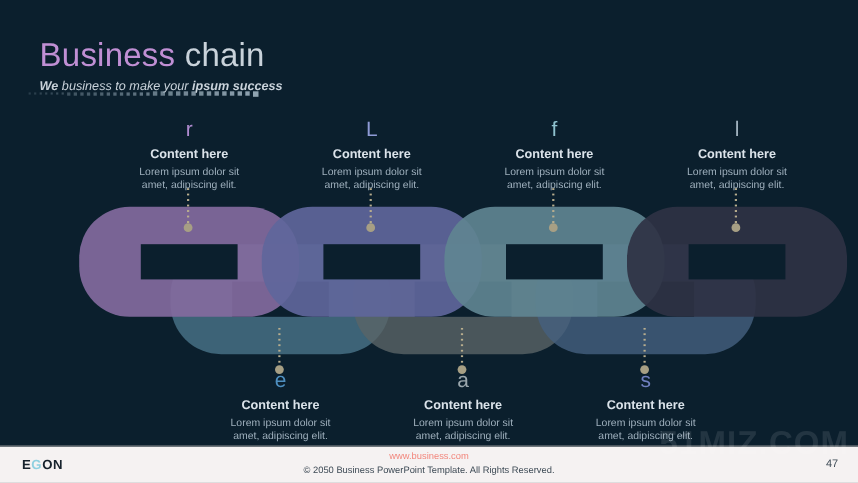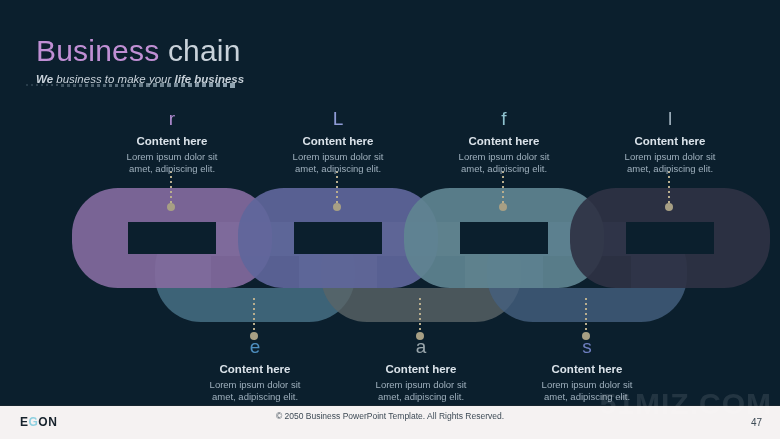--- a/index.html
+++ b/index.html
@@ -57,21 +57,21 @@
 </head>
 <body>
 
 <div class="slide">
 
   <div class="header">
     <div class="title">
       <span class="t1">Business</span><span class="t2"> chain</span>
     </div>
     <div class="subtitle">
-      <b>We</b><span> business to make your </span><b>life business</b>
+      <b>We</b><span> business to make your </span><b>ipsum success</b>
     </div>
   </div>
   <div class="dots-rule" id="dotsRule">
       <i style="width: 2px; height: 2px; opacity: 0.22;"></i>
       <i style="width: 2px; height: 2px; opacity: 0.24;"></i>
       <i style="width: 2px; height: 2px; opacity: 0.27;"></i>
       <i style="width: 2px; height: 2px; opacity: 0.29;"></i>
       <i style="width: 2px; height: 2px; opacity: 0.31;"></i>
       <i style="width: 2px; height: 2px; opacity: 0.34;"></i>
       <i style="width: 2px; height: 2px; opacity: 0.36;"></i>
@@ -219,19 +219,20 @@
           <div>Lorem ipsum dolor sit</div>
           <div>amet, adipiscing elit.</div>
         </div>
       </div>
     </div>
 
   <div class="footer">
     <div class="topline"></div>
     <div class="logo"><span>E</span><span class="g">G</span><span>ON</span></div>
     <div class="center">
+      <div class="url">www.business.com</div>
       <div class="copy">© 2050 Business  PowerPoint Template. All Rights Reserved.</div>
     </div>
     <div class="pageno">47</div>
   </div>
 
   <div class="watermark">51MIZ.COM</div>
 </div>
 
 </body></html>

